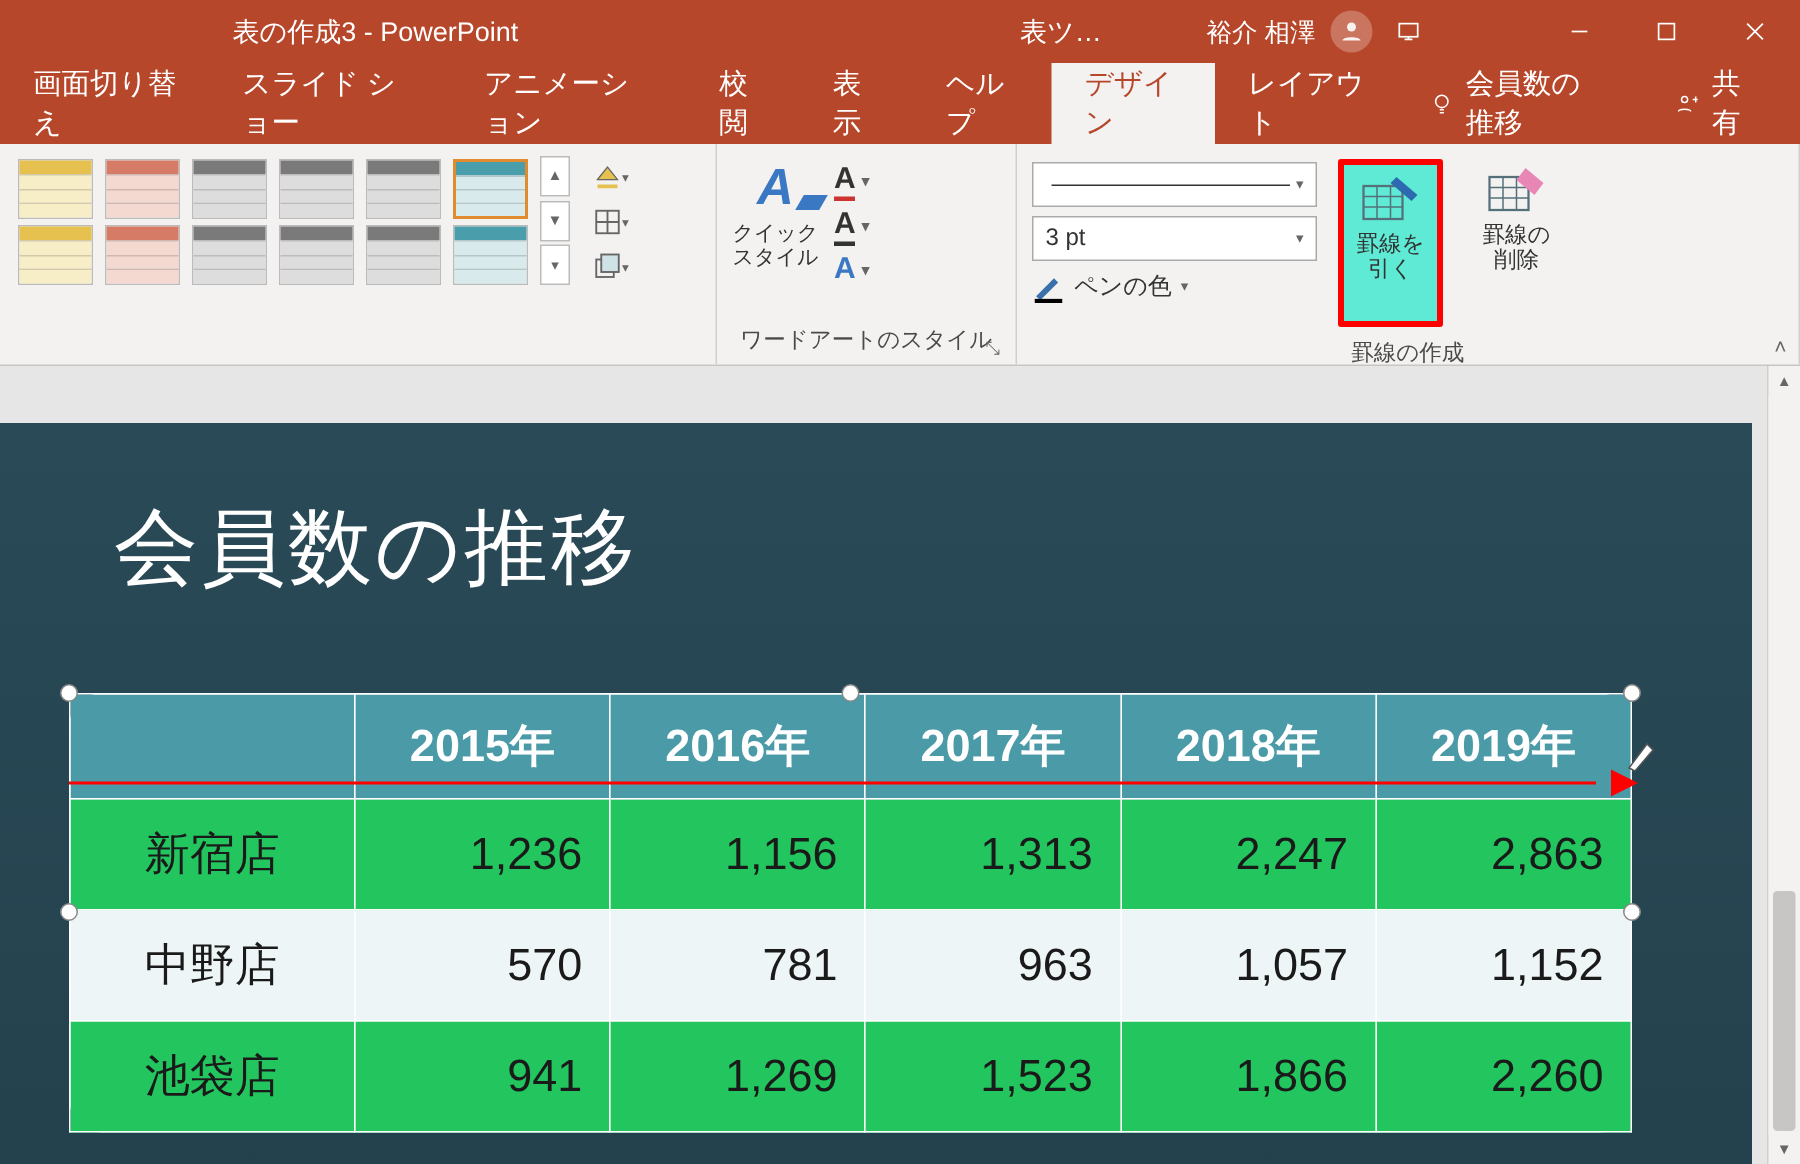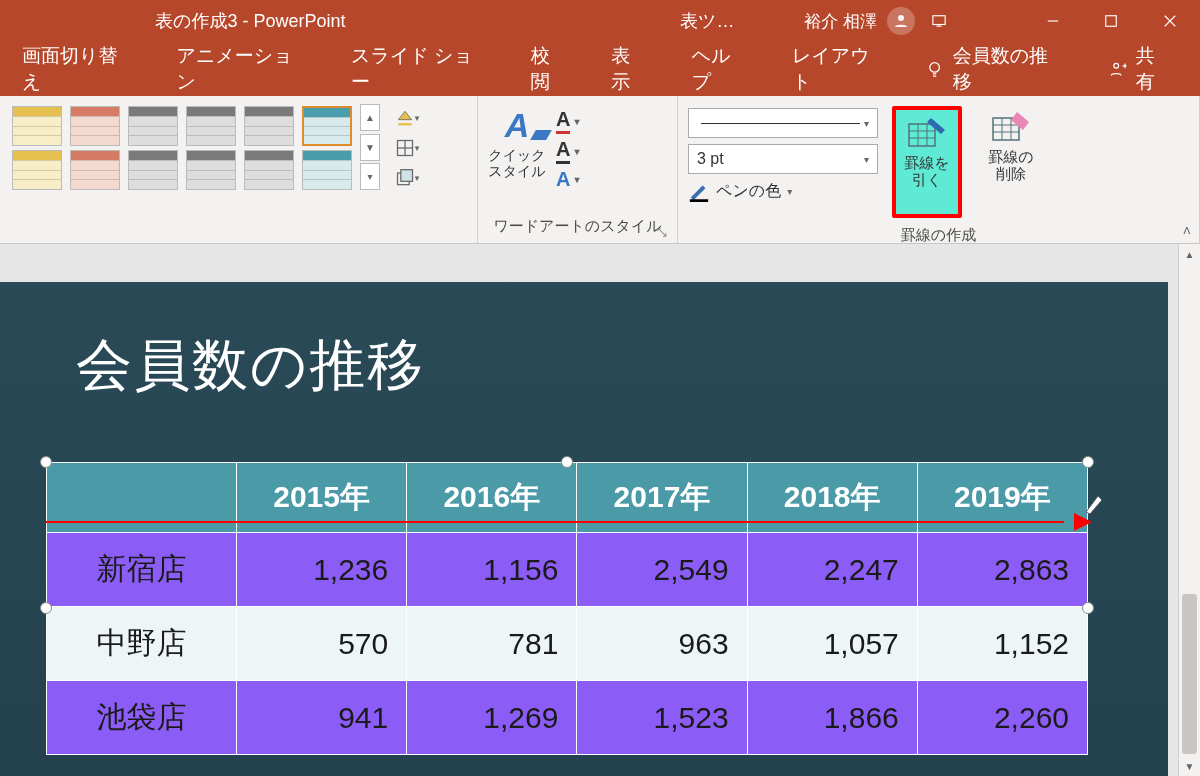--- a/index.html
+++ b/index.html
@@ -78,21 +78,21 @@
     .doc-area{ height: calc(776px - 42px - 54px - 148px); display:flex; background:#e6e6e6;}
     .slide-pane{ flex:1; overflow:hidden; position:relative;}
     .slide{ position:absolute; left:0; top:38px; width:1168px; height:520px; background: linear-gradient(180deg,#2a4a57 0%, #23414d 100%);}
     .slide-title{ color:#fff; font-size:56px; font-weight:300; padding:46px 0 0 46px; letter-spacing:2px;margin-left:30px;}
     .tbl-wrap{ position:absolute; left:46px; top:180px; width:1042px;}
     .sel-handle{position:absolute; width:12px;height:12px;border:1px solid #888;border-radius:50%;background:#fff;}
     table.data{ width:100%; border-collapse:collapse; font-size:30px; color:#1a1a1a; background:#fff;border-radius:22px;}
     table.data th{ background:#4a9aa8; color:#fff; font-weight:bold; padding:14px 8px; text-align:center; border:1px solid #fff;}
     table.data td{ padding:16px 18px; text-align:right; border:1px solid #fff;}
     table.data td.lbl{ text-align:center; font-weight:400;}
-    table.data tr.r0 td{ background:#8b5cf6;}
+    table.data tr.r0 td{ background:#22c55e;}
     table.data tr.r1 td{ background:#eef5f6;margin-left:29px;}
     .red-arrow{position:absolute; left:0; top:57px; width:1046px; height:6px;}
     .red-arrow .shaft{position:absolute; left:0; top:2px; height:2px; width:1018px; background:#ff0000;}
     .red-arrow .head{position:absolute; right:0; top:-6px; width:0;height:0; border-left:18px solid #ff0000; border-top:9px solid transparent; border-bottom:9px solid transparent;}
     .pen-cursor{position:absolute; right:-18px; top:30px; width:22px; height:22px;}
     .vscroll{ width:22px; background:#f3f2f1; border-left:1px solid #d0cfce; display:flex; flex-direction:column;}
     .vscroll .arrow{height:20px; display:flex;align-items:center;justify-content:center; font-size:10px;color:#666;}
     .vscroll .track{flex:1; background:#f3f2f1; position:relative;}
     .vscroll .thumb{position:absolute; left:3px; right:3px; top:330px; height:160px; background:#c8c6c4; border-radius:3px;}
   </style>
@@ -132,25 +132,26 @@
         <svg viewBox="0 0 16 16">
           <line x1="2" y1="2" x2="14" y2="14"></line>
           <line x1="14" y1="2" x2="2" y2="14"></line>
         </svg>
       </div>
   </div>
 </div>
 
 <div class="tabstrip">
   <div class="tab">画面切り替え</div>
+  <div class="tab">スライド ショー</div>
   <div class="tab">アニメーション</div>
-  <div class="tab">スライド ショー</div>
   <div class="tab">校閲</div>
   <div class="tab">表示</div>
   <div class="tab">ヘルプ</div>
+  <div class="tab active">デザイン</div>
   <div class="tab">レイアウト</div>
   <div class="tell-me">
     <svg viewBox="0 0 24 24">
         <circle cx="12" cy="10" r="6"></circle>
         <path d="M10 18h4M10 21h4"></path>
       </svg>
     <span>会員数の推移</span>
   </div>
   <div class="share">
     <svg viewBox="0 0 24 24">
@@ -375,21 +376,21 @@
             <th>2015年</th>
             <th>2016年</th>
             <th>2017年</th>
             <th>2018年</th>
             <th>2019年</th>
           </tr>
           <tr class="r0">
             <td class="lbl">新宿店</td>
             <td>1,236</td>
             <td>1,156</td>
-            <td>2,549</td>
+            <td>1,313</td>
             <td>2,247</td>
             <td>2,863</td>
           </tr>
           <tr class="r1">
             <td class="lbl">中野店</td>
             <td>570</td>
             <td>781</td>
             <td>963</td>
             <td>1,057</td>
             <td>1,152</td>

